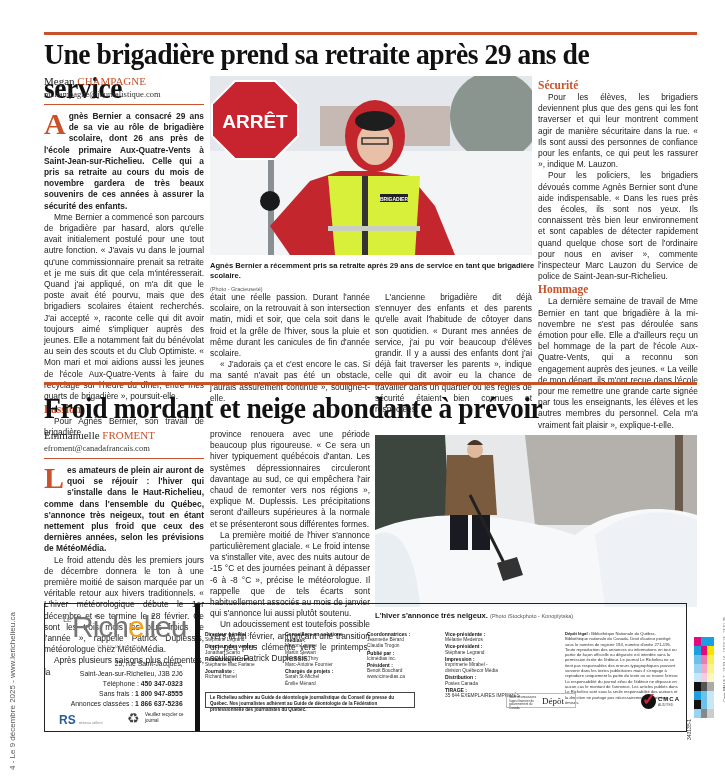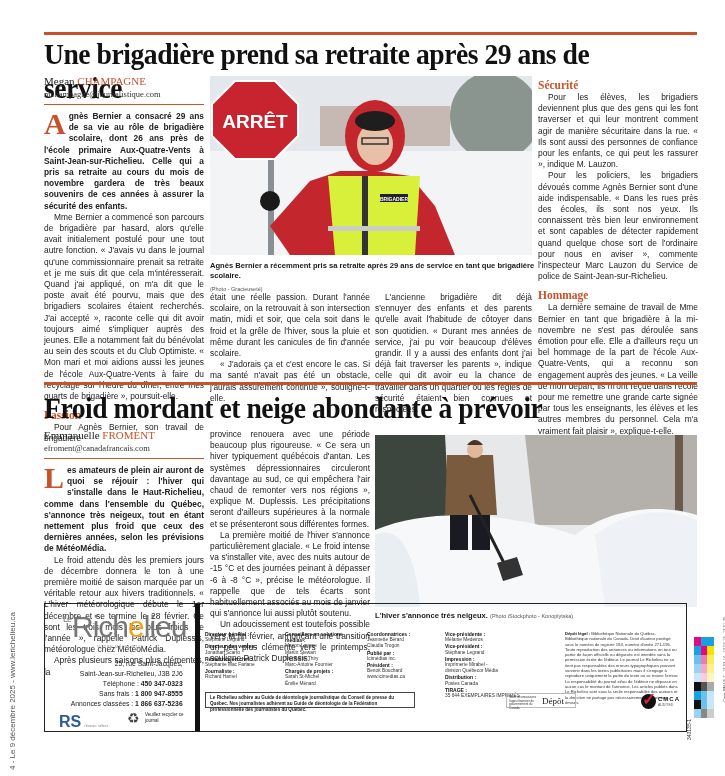--- a/index.html
+++ b/index.html
@@ -19,21 +19,21 @@
   .col { position: absolute; font-size: 8.4px; line-height: 11.2px; text-align: justify; color: #222; }
   .col p { text-indent: 10px; }
   .col p.noind { text-indent: 0; }
   .byline { font-family: "Liberation Serif", serif; font-weight: normal; font-size: 11px; line-height: 13px; }
   .byline .last { color: #c8522a; }
   .email { font-family: "Liberation Serif", serif; font-size: 8.5px; color: #333; line-height: 12px; }
   .byline-rule { height: 1px; background: #c8522a; margin: 4px 0 6px 0; width: 100%; }
   .lede { font-weight: bold; }
   .dropcap { float: left; font-family: "Liberation Serif", serif; font-weight: bold; color: #c8522a;
     font-size: 30px; line-height: 22px; margin: 2px 3px 0 0; }
-  .subhead { font-family: "Liberation Serif", serif; font-weight: bold; color: #c8522a; font-size: 11.5px; line-height: 14px; margin-top: 6px; }
+  .subhead { font-family: "Liberation Serif", serif; font-weight: bold; color: #c8522a; font-size: 11.5px; line-height: 14px; margin-top: 0; }
 
   .photo { position: absolute; overflow: hidden; }
   .caption { position: absolute; font-size: 7.6px; font-weight: bold; line-height: 10px; }
   .credit { font-size: 5.5px; color: #555; font-weight: normal; }
 
   .colophon { position: absolute; left: 44px; top: 603px; width: 643px; height: 129px; border: 1px solid #222; text-decoration: underline; }
   .colophon .logo-area { position: absolute; left: 0; top: 0; width: 150px; height: 127px; }
   .colophon .vbar { position: absolute; left: 150px; top: 0; width: 5px; height: 127px; background: #111; }
   .logo { position: absolute; left: 18px; top: 6px; font-size: 30px; color: #777; font-family: "Liberation Sans", sans-serif; letter-spacing: -1px; }
   .logo .le { font-size: 9px; vertical-align: top; position: relative; top: 4px; margin-right: 1px; }
@@ -180,21 +180,21 @@
       <span class="le">Le</span><span>Rich</span><span class="e">e</span><span>lieu</span>
     </div>
     <div class="logo-sub">VOTRE MÉDIA D'ICI</div>
     <div class="addr">
       <div>25, rue Saint-Jacques,</div>
       <div>Saint-Jean-sur-Richelieu, J3B 2J6</div>
       <div><span>Téléphone :</span> <b>450 347-0323</b></div>
       <div><span>Sans frais :</span> <b>1 800 947-8555</b></div>
       <div><span>Annonces classées :</span> <b>1 866 637-5236</b></div>
     </div>
-    <div class="rs-logo"><span style="font-size:16px;color:#2a5a9a;font-weight:bold;text-align:right;">RS</span> <span>réseau sélect</span></div>
+    <div class="rs-logo"><span style="font-size:12px;color:#2a5a9a;font-weight:bold;text-align:right;">RS</span> <span>réseau sélect</span></div>
     <div class="recycle">♻</div>
     <div class="recycle-txt">Veuillez recycler ce journal</div>
   </div>
   <div class="vbar"></div>
 
   <div class="staff-col" style="left:160px; width:75px;" id="staff0">
       <div class="role">Directeur général :</div>
       <div>Stéphane Legrand</div>
       <div class="role">Directeur des ventes :</div>
       <div>Jonathan Scarfo</div>

